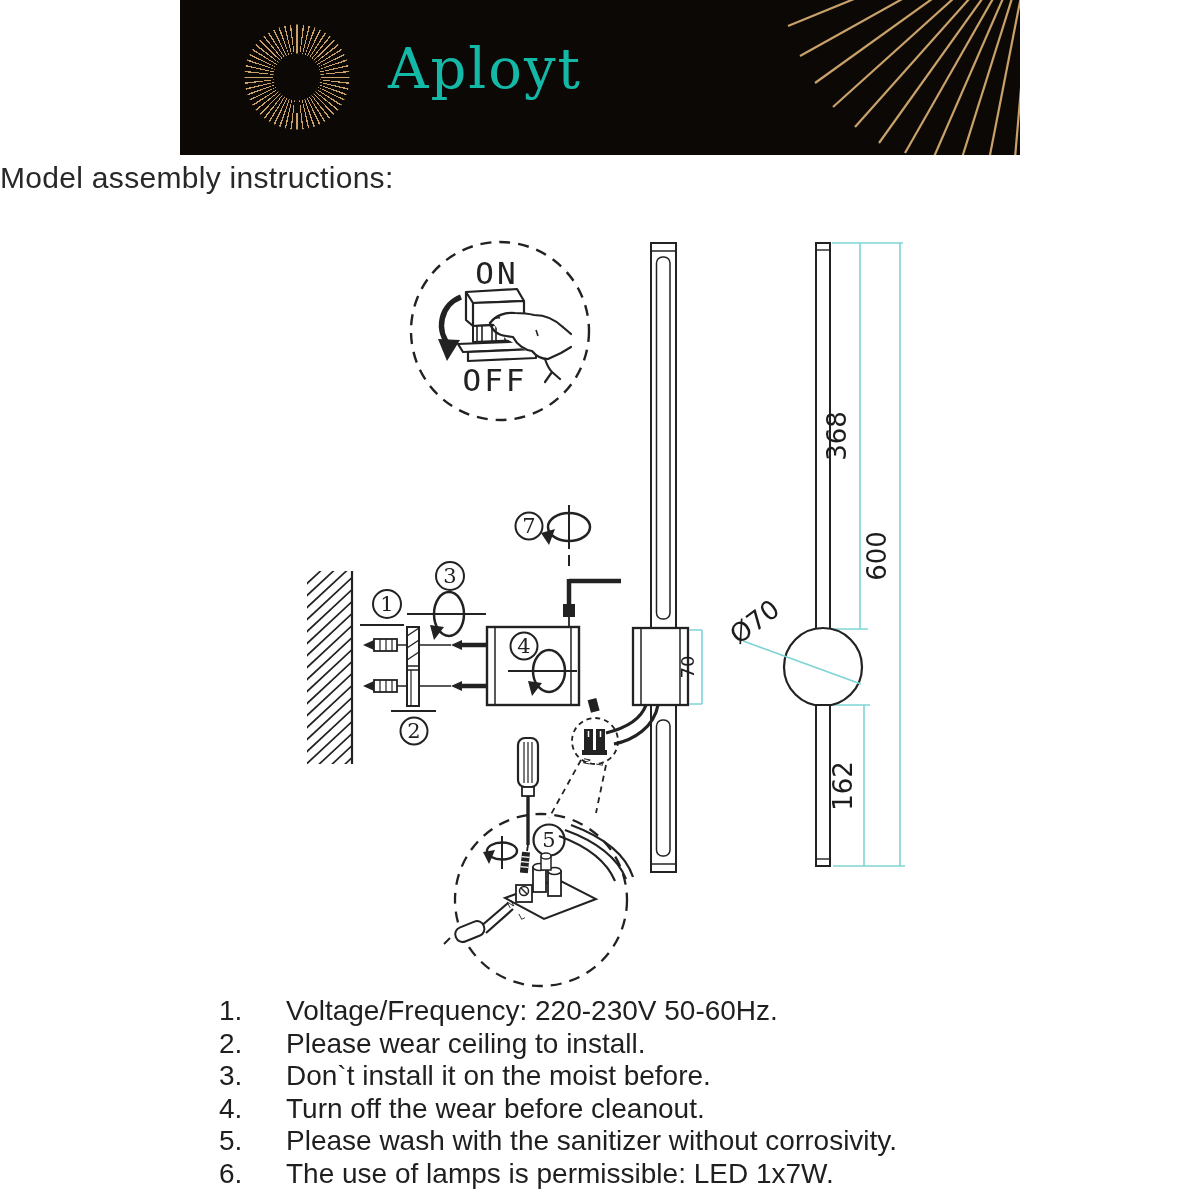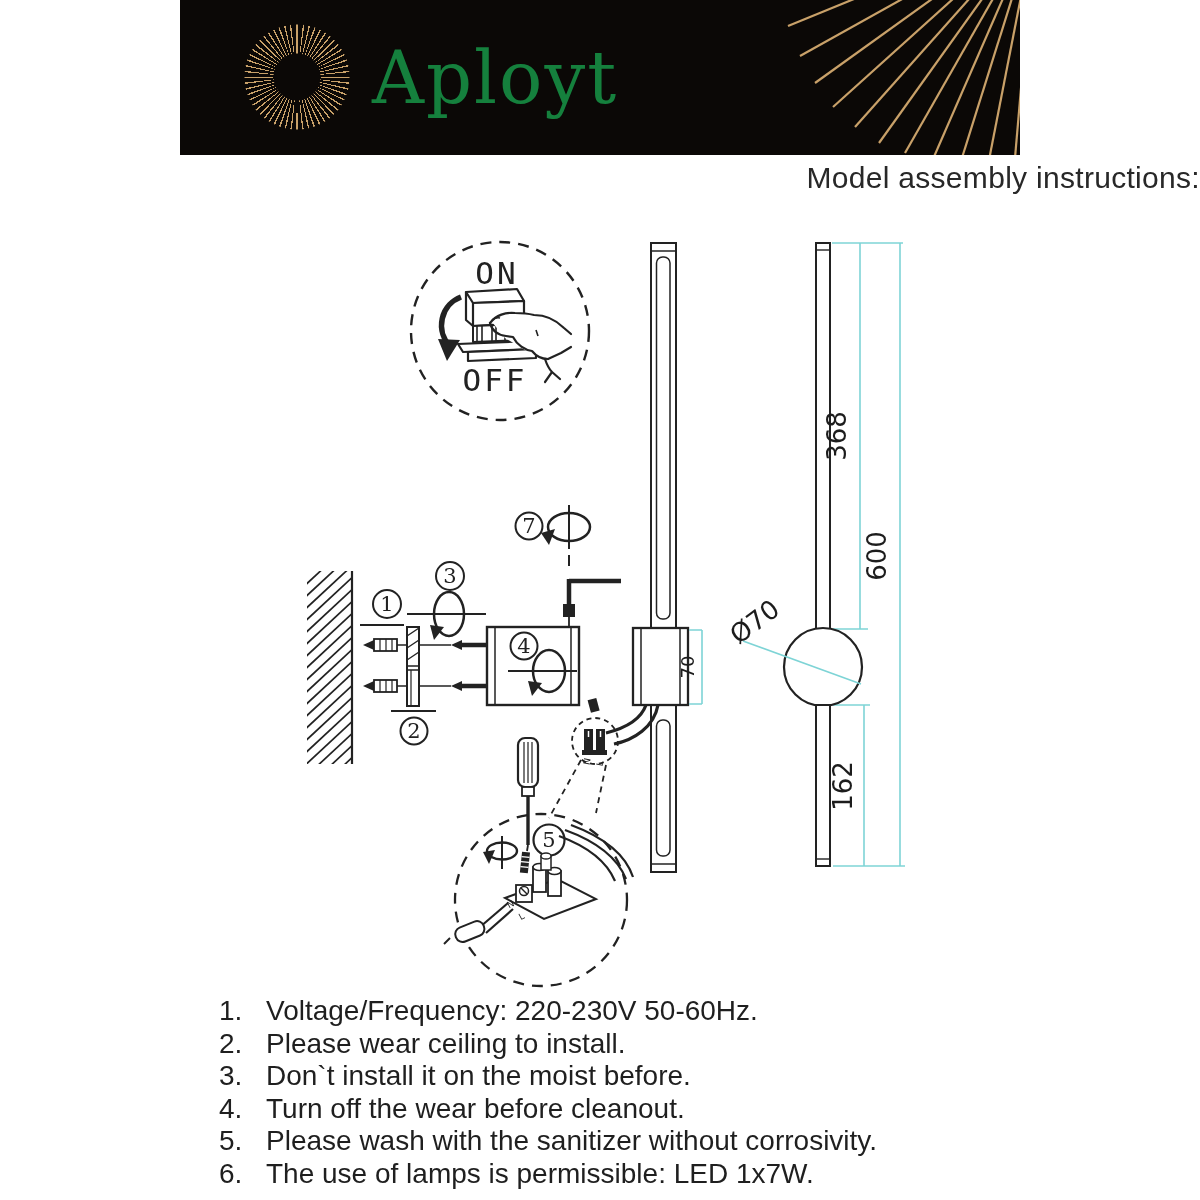--- a/index.html
+++ b/index.html
@@ -4,38 +4,38 @@
 <style>
   html,body{margin:0;padding:0;background:#fff;}
   .page{position:relative;width:1200px;height:1200px;background:#ffffff;overflow:hidden;
         font-family:"Liberation Sans",sans-serif;}
   
   .band{position:absolute;left:180px;top:0;width:840px;height:155px;background:#0b0806;overflow:hidden;}
   .burst{position:absolute;left:59px;top:19px;width:116px;height:116px;border-radius:50%;
          background:repeating-conic-gradient(#c9a169 0deg 1.6deg,#0b0806 1.6deg 6.4deg);
          -webkit-mask:radial-gradient(circle,transparent 0 23px,#000 24px 52px,transparent 53px);
          mask:radial-gradient(circle,transparent 0 23px,#000 24px 52px,transparent 53px);}
-  .brand{position:absolute;left:192px;top:36px;color:#15803d;font-family:"DejaVu Serif",serif;
-         font-size:72px;letter-spacing:2px;font-weight:400;}
+  .brand{position:absolute;left:208px;top:36px;color:#14b8a6;font-family:"DejaVu Serif",serif;
+         font-size:56px;letter-spacing:2px;font-weight:400;}
   .rays{position:absolute;right:0;top:0;}
   
-  .title-block{position:absolute;left:0;top:160px;width:1200px;text-align:right;color:#282828;}
+  .title-block{position:absolute;left:0;top:160px;width:1200px;text-align:left;color:#282828;}
   .title-line{font-size:30px;font-weight:500;line-height:36px;letter-spacing:.3px;}
   
   svg.diagram{position:absolute;left:0;top:0;}
   .co{font-family:"DejaVu Serif",serif;font-size:21px;fill:#222;text-anchor:middle;}
   .dim{font-family:"DejaVu Sans",sans-serif;font-size:26px;fill:#1c1c1c;text-anchor:middle;}
   .dimsm{font-family:"DejaVu Sans",sans-serif;font-size:18px;fill:#1c1c1c;text-anchor:middle;}
   .sw{font-family:"DejaVu Sans Mono",monospace;font-size:31px;fill:#222;text-anchor:middle;letter-spacing:3px;}
   .tiny{font-family:"DejaVu Sans",sans-serif;font-size:9px;fill:#222;text-anchor:middle;}
   
   .ins{position:absolute;left:219px;top:995px;width:820px;color:#1f1f1f;}
   .ins-row{display:flex;font-size:28px;line-height:32.5px;}
   .ins-num{width:47px;flex:0 0 47px;}
-  .ins-text{flex:1;}
+  .ins-text{flex:1;margin-left:20px;}
 </style>
 </head>
 <body>
 
 <div class="page">
 
   <div class="band">
     <div class="burst"></div>
     <div class="brand">Aployt</div>
     <svg class="rays" width="240" height="155" viewBox="0 0 240 155">

